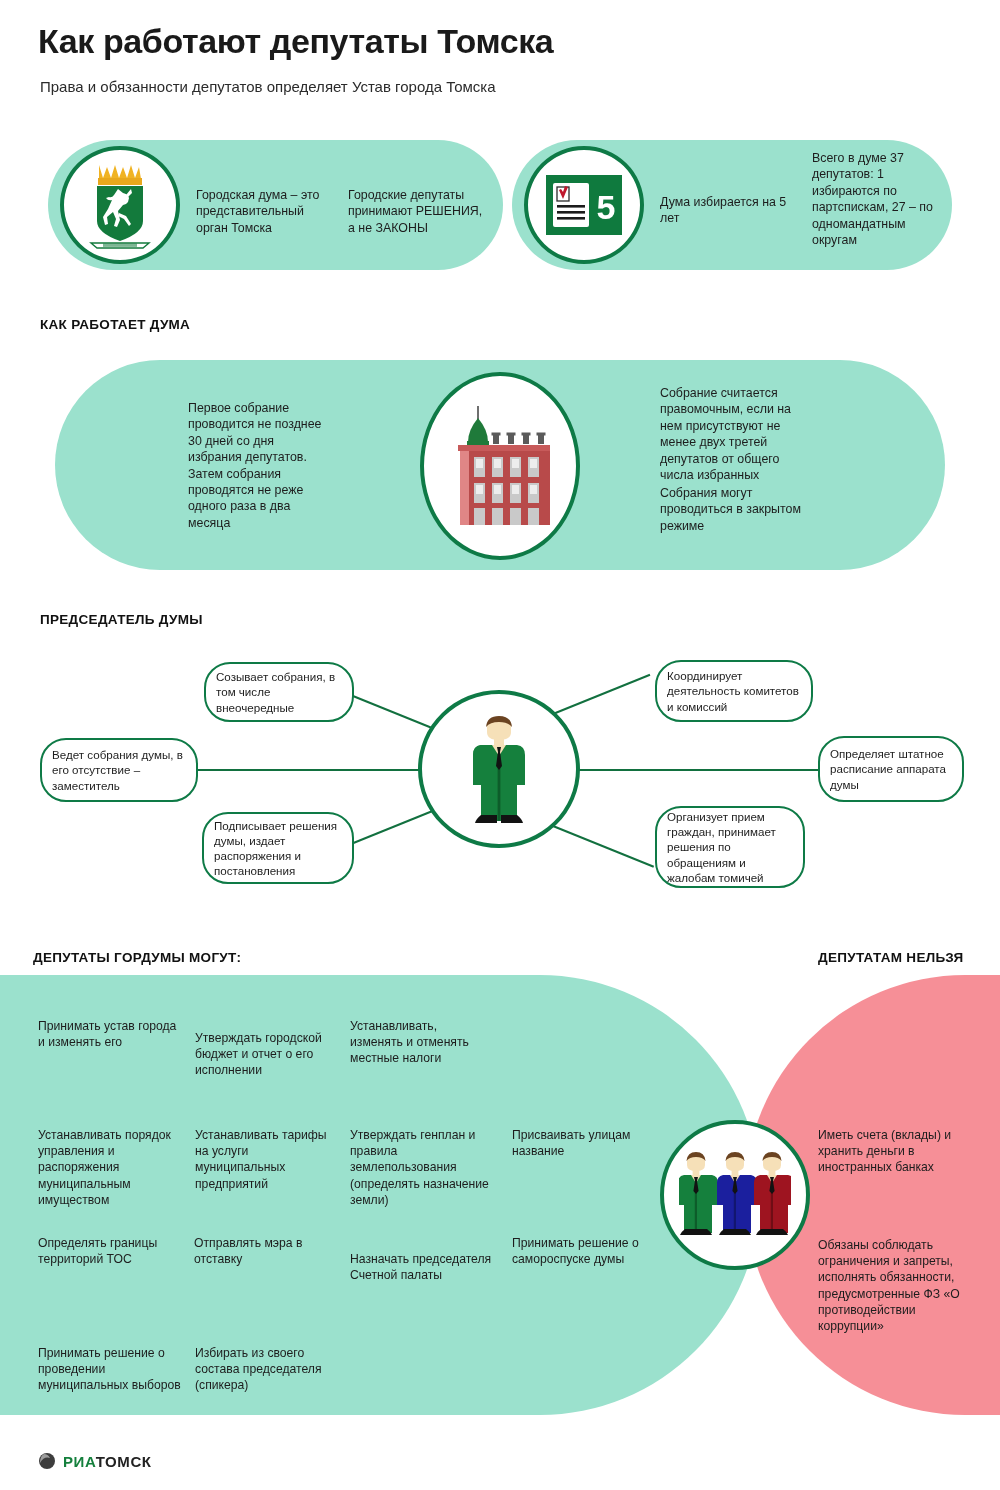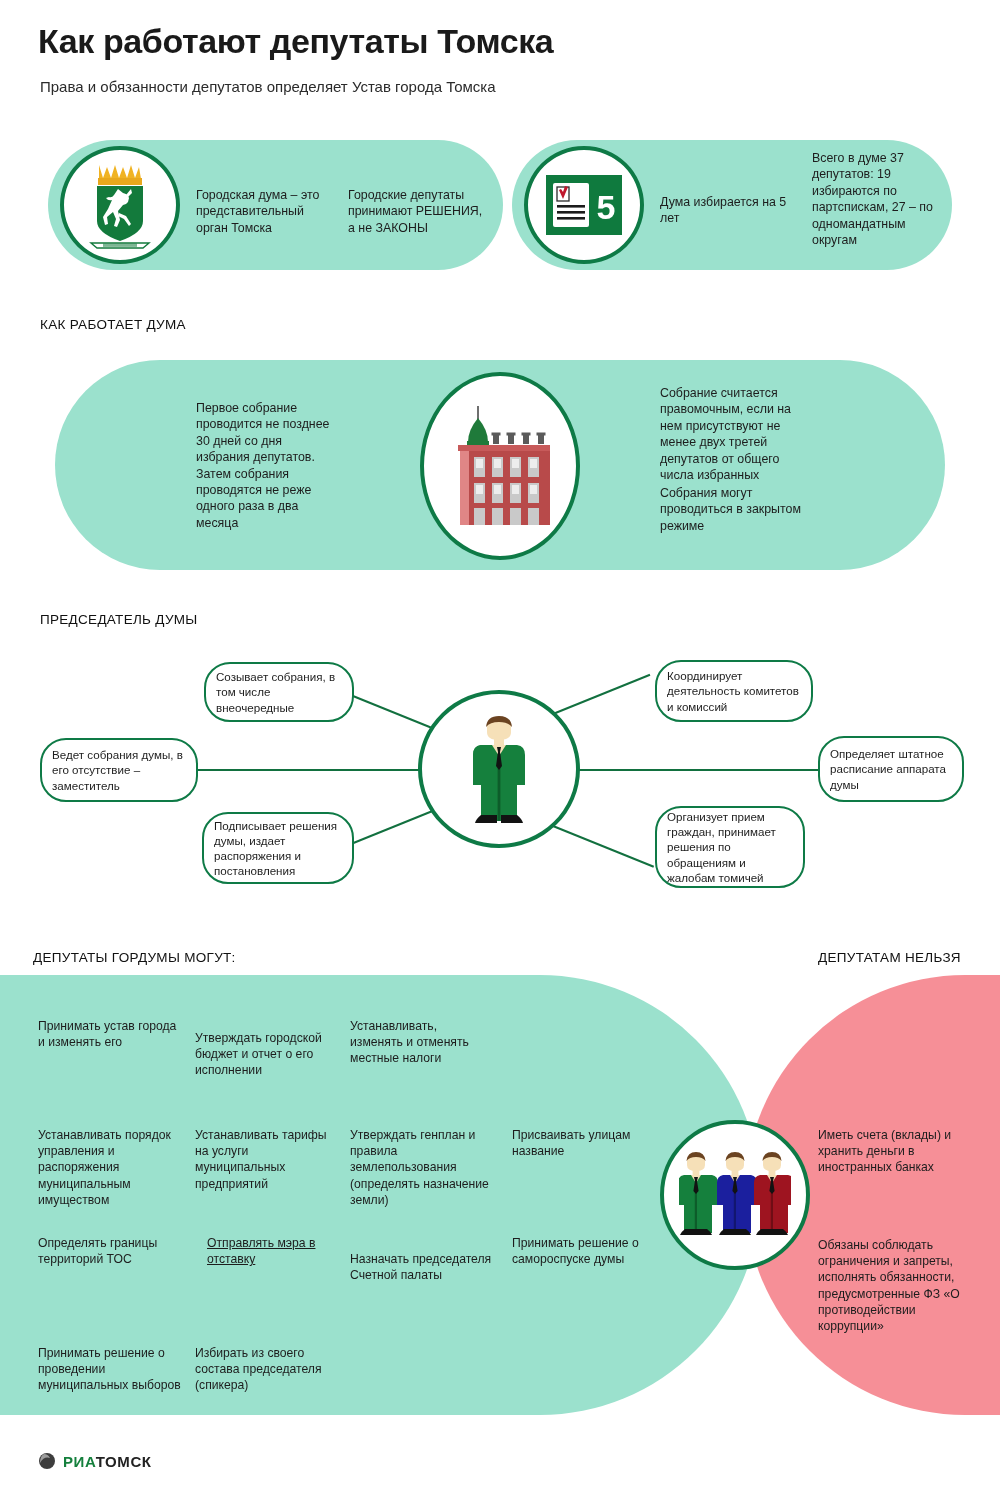--- a/index.html
+++ b/index.html
@@ -15,21 +15,21 @@
     position:absolute;left:38px;top:22px;
     font-size:34px;font-weight:bold;letter-spacing:-0.4px;color:#1a1a1a;
   }
   .subtitle{
     position:absolute;left:40px;top:78px;
     font-size:15px;color:#2b2b2b;
   }
 
   
   .caption{
-    position:absolute;font-size:13.5px;font-weight:normal;letter-spacing:0.3px;color:#111;
+    position:absolute;font-size:13.5px;font-weight:bold;letter-spacing:0.3px;color:#111;
   }
 
   
   .pill{
     position:absolute;background:#9be1cd;border-radius:999px;
   }
   .pill-text{
     position:absolute;font-size:12.4px;line-height:1.32;color:#1d1d1d;
   }
 
@@ -108,21 +108,21 @@
       <rect x="12" y="13" width="12" height="14" fill="#ffffff" stroke="#2b2b2b" stroke-width="1.3"></rect>
       <path d="M14 16 l4 9 l5 -12 l-3 -1 l-2 6 l-2 -3 z" fill="#c0182d"></path>
       <rect x="12" y="31" width="28" height="2.6" fill="#1c1c1c"></rect>
       <rect x="12" y="37" width="28" height="2.6" fill="#1c1c1c"></rect>
       <rect x="12" y="43" width="28" height="2.6" fill="#1c1c1c"></rect>
       <text x="61" y="45" font-family="Liberation Sans, sans-serif" font-size="34" font-weight="bold" fill="#ffffff" text-anchor="middle">5</text>
     </svg>
   </div>
 
   <div class="pill-text" style="left:660px;top:194px;width:130px;">Дума избирается на 5 лет</div>
-  <div class="pill-text" style="left:812px;top:150px;width:140px;">Всего в думе 37 депутатов: 19 избираются по партспискам, 27 – по одномандатным округам</div>
+  <div class="pill-text" style="left:812px;top:150px;width:140px;">Всего в думе 37 депутатов: 1 избираются по партспискам, 27 – по одномандатным округам</div>
 
   <div class="caption" style="left:40px;top:317px;">КАК РАБОТАЕТ ДУМА</div>
 
   <div class="pill" style="left:55px;top:360px;width:890px;height:210px;border-radius:110px;"></div>
 
   <div class="ring ring-oval" style="left:420px;top:372px;width:160px;height:188px;">
     <svg width="108" height="124" viewBox="0 0 108 124">
 
       <rect x="31.2" y="2" width="1.6" height="16" fill="#4c4c4c"></rect>
       <path d="M32 14 q10 12 10 24 H22 q0 -12 10 -24 Z" fill="#1f7a3a"></path>
@@ -163,21 +163,21 @@
         <rect x="66" y="55" width="7" height="9"></rect>
           <rect x="84" y="55" width="7" height="9"></rect>
         <rect x="30" y="81" width="7" height="9"></rect>
           <rect x="48" y="81" width="7" height="9"></rect>
         <rect x="66" y="81" width="7" height="9"></rect>
           <rect x="84" y="81" width="7" height="9"></rect>
       </g>
     </svg>
   </div>
 
-  <div class="pill-text" style="left:196px;top:400px;width:142px;">Первое собрание проводится не позднее 30 дней со дня избрания депутатов. Затем собрания проводятся не реже одного раза в два месяца</div>
+  <div class="pill-text" style="left:188px;top:400px;width:142px;">Первое собрание проводится не позднее 30 дней со дня избрания депутатов. Затем собрания проводятся не реже одного раза в два месяца</div>
   <div class="pill-text" style="left:660px;top:385px;width:150px;">Собрание считается правомочным, если на нем присутствуют не менее двух третей депутатов от общего числа избранных</div>
   <div class="pill-text" style="left:660px;top:485px;width:150px;">Собрания могут проводиться в закрытом режиме</div>
 
   <div class="caption" style="left:40px;top:612px;">ПРЕДСЕДАТЕЛЬ ДУМЫ</div>
 
   <div class="connector" style="left:196px;top:769px;width:226px;"></div>
   <div class="connector" style="left:348px;top:693px;width:108px;transform:rotate(22deg);"></div>
   <div class="connector" style="left:346px;top:845px;width:108px;transform:rotate(-22deg);"></div>
   <div class="connector" style="left:548px;top:715px;width:110px;transform:rotate(-22deg);"></div>
   <div class="connector" style="left:578px;top:769px;width:240px;"></div>
@@ -227,21 +227,21 @@
     <div class="venn-cell" style="left:38px;top:43px;width:140px;">Принимать устав города и изменять его</div>
     <div class="venn-cell" style="left:195px;top:48px;width:142px;margin-top:7px;">Утверждать городской бюджет и отчет о его исполнении</div>
     <div class="venn-cell" style="left:350px;top:43px;width:142px;">Устанавливать, изменять и отменять местные налоги</div>
 
     <div class="venn-cell" style="left:38px;top:152px;width:150px;">Устанавливать порядок управления и распоряжения муниципальным имуществом</div>
     <div class="venn-cell" style="left:195px;top:152px;width:142px;">Устанавливать тарифы на услуги муниципальных предприятий</div>
     <div class="venn-cell" style="left:350px;top:152px;width:146px;">Утверждать генплан и правила землепользования (определять назначение земли)</div>
     <div class="venn-cell" style="left:512px;top:152px;width:140px;">Присваивать улицам название</div>
 
     <div class="venn-cell" style="left:38px;top:260px;width:140px;">Определять границы территорий ТОС</div>
-    <div class="venn-cell" style="left:207px;top:260px;width:140px;text-decoration:underline;">Отправлять мэра в отставку</div>
+    <div class="venn-cell" style="left:194px;top:260px;width:140px;">Отправлять мэра в отставку</div>
     <div class="venn-cell" style="left:350px;top:276px;width:146px;">Назначать председателя Счетной палаты</div>
     <div class="venn-cell" style="left:512px;top:260px;width:142px;">Принимать решение о самороспуске думы</div>
 
     <div class="venn-cell" style="left:38px;top:370px;width:144px;">Принимать решение о проведении муниципальных выборов</div>
     <div class="venn-cell" style="left:195px;top:370px;width:142px;">Избирать из своего состава председателя (спикера)</div>
 
     <div class="cell-right" style="left:818px;top:152px;width:146px;">Иметь счета (вклады) и хранить деньги в иностранных банках</div>
     <div class="cell-right" style="left:818px;top:262px;width:148px;">Обязаны соблюдать ограничения и запреты, исполнять обязанности, предусмотренные ФЗ «О противодействии коррупции»</div>
 
     <div class="ring ring-oval" style="left:660px;top:145px;width:150px;height:150px;">

